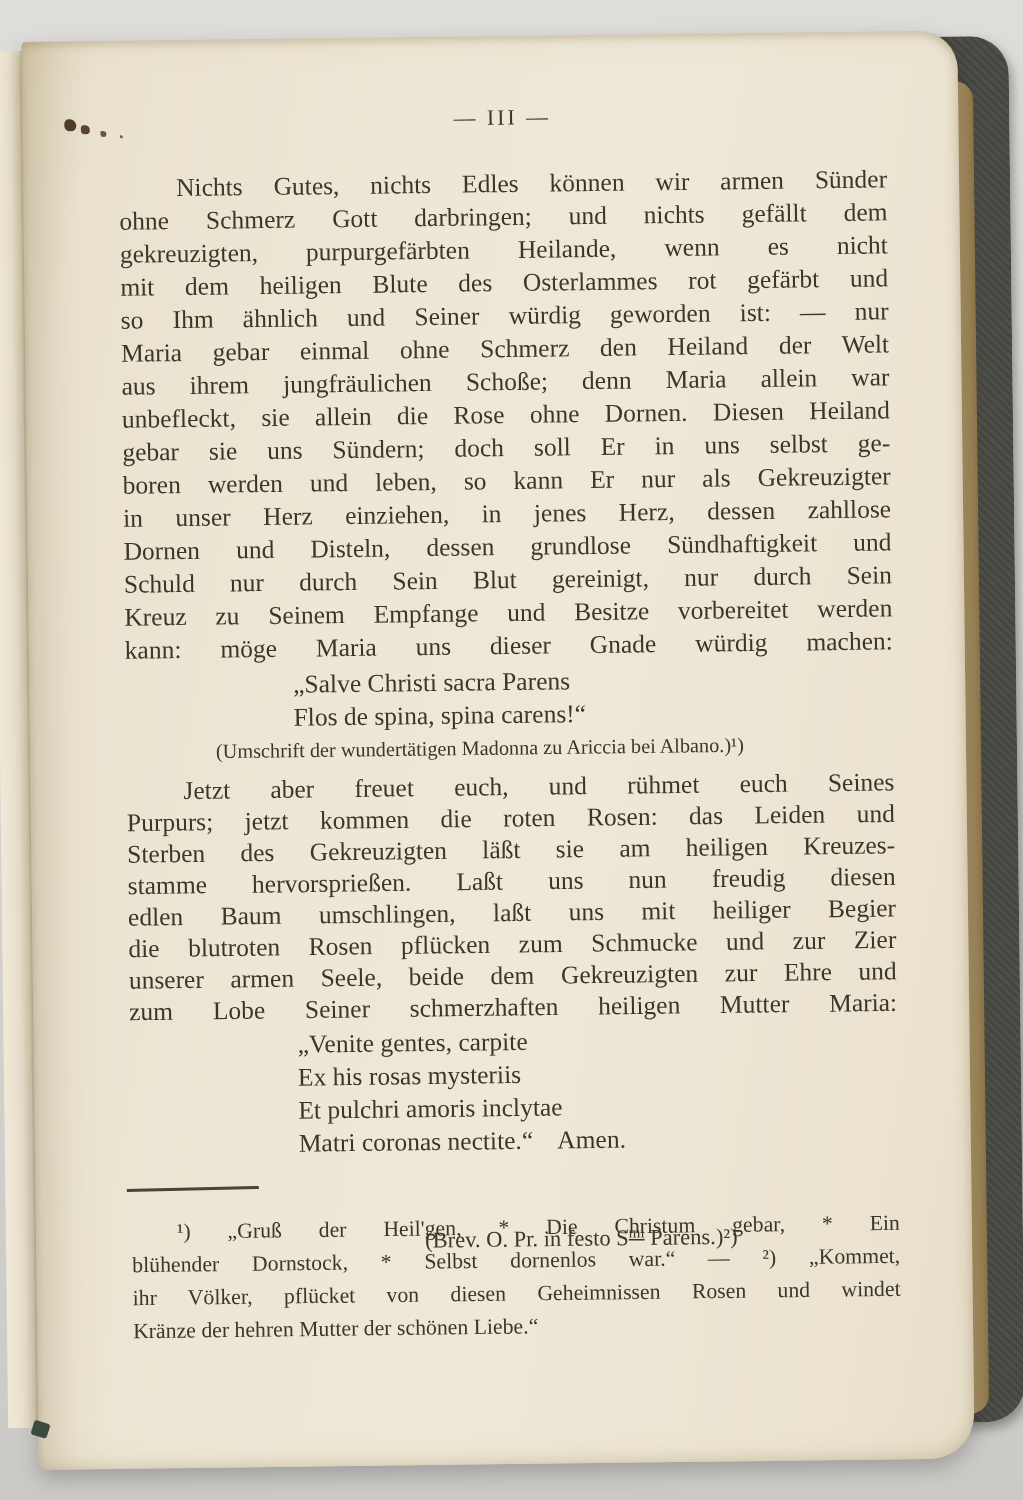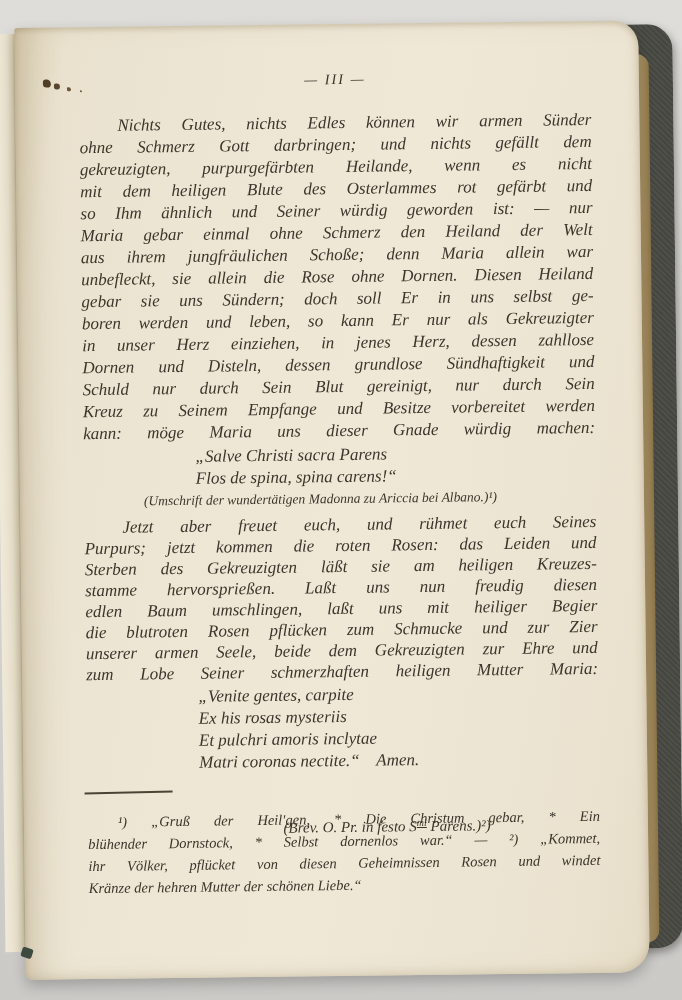--- a/index.html
+++ b/index.html
@@ -1,21 +1,21 @@
 <!DOCTYPE html>
 <html style="--wm: #1d5ed7;"><head>
 <meta charset="utf-8">
 <style>
   html,body{margin:0;padding:0;}
   body{
     width:682px;height:1000px;overflow:hidden;position:relative;
     background:linear-gradient(180deg,#deddda 0%,#d7d6d2 35%,#cbcac7 100%);
     font-family:"Liberation Serif", serif;
   }
-  .photo{position:absolute;inset:0;font-style:italic;}
+  .photo{position:absolute;inset:0;}
   .book{position:absolute;inset:0;transform:rotate(-0.7deg);transform-origin:50% 50%;}
 
   
   .facing-page-edge{
     position:absolute;left:0;top:30px;width:22px;height:918px;
     background:linear-gradient(90deg,#f0e9d8 0%,#e8e0cb 55%,#d9cfb3 82%,#b3a584 96%,#8f815f 100%);
   }
   
   .book-cover{
     position:absolute;left:610px;top:28px;width:68px;height:924px;

